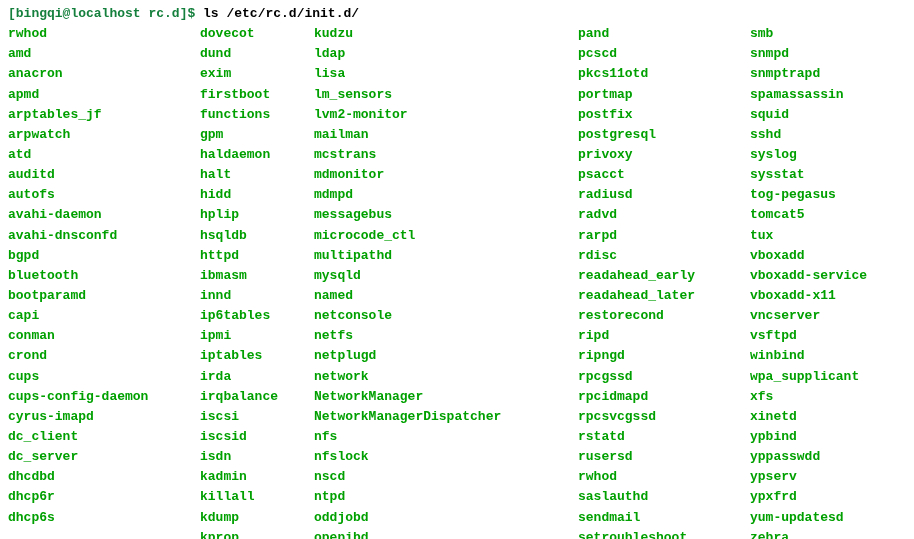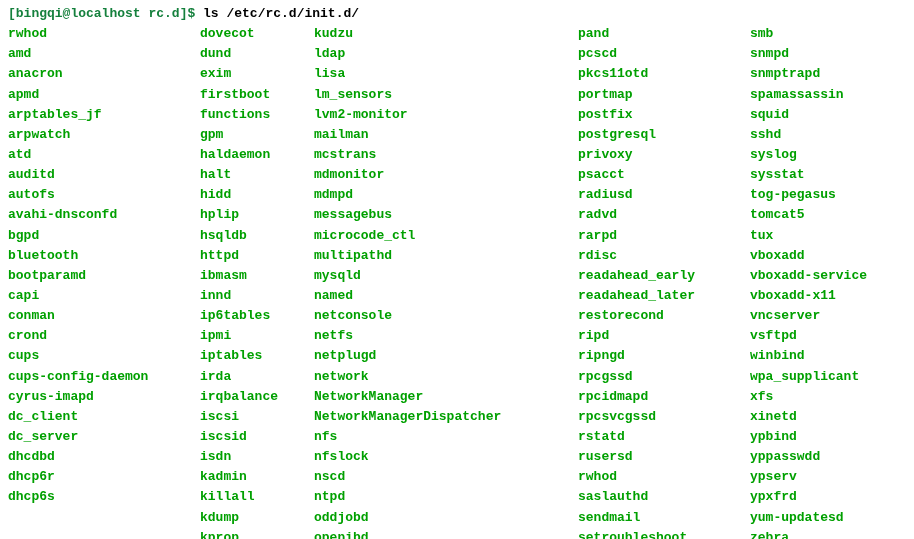--- a/index.html
+++ b/index.html
@@ -55,20 +55,21 @@
   <div class="col col1" id="col0">
       <span class="entry">rwhod</span>
       <span class="entry">amd</span>
       <span class="entry">anacron</span>
       <span class="entry">apmd</span>
       <span class="entry">arptables_jf</span>
       <span class="entry">arpwatch</span>
       <span class="entry">atd</span>
       <span class="entry">auditd</span>
       <span class="entry">autofs</span>
+      <span class="entry">avahi-daemon</span>
       <span class="entry">avahi-dnsconfd</span>
       <span class="entry">bgpd</span>
       <span class="entry">bluetooth</span>
       <span class="entry">bootparamd</span>
       <span class="entry">capi</span>
       <span class="entry">conman</span>
       <span class="entry">crond</span>
       <span class="entry">cups</span>
       <span class="entry">cups-config-daemon</span>
       <span class="entry">cyrus-imapd</span>

